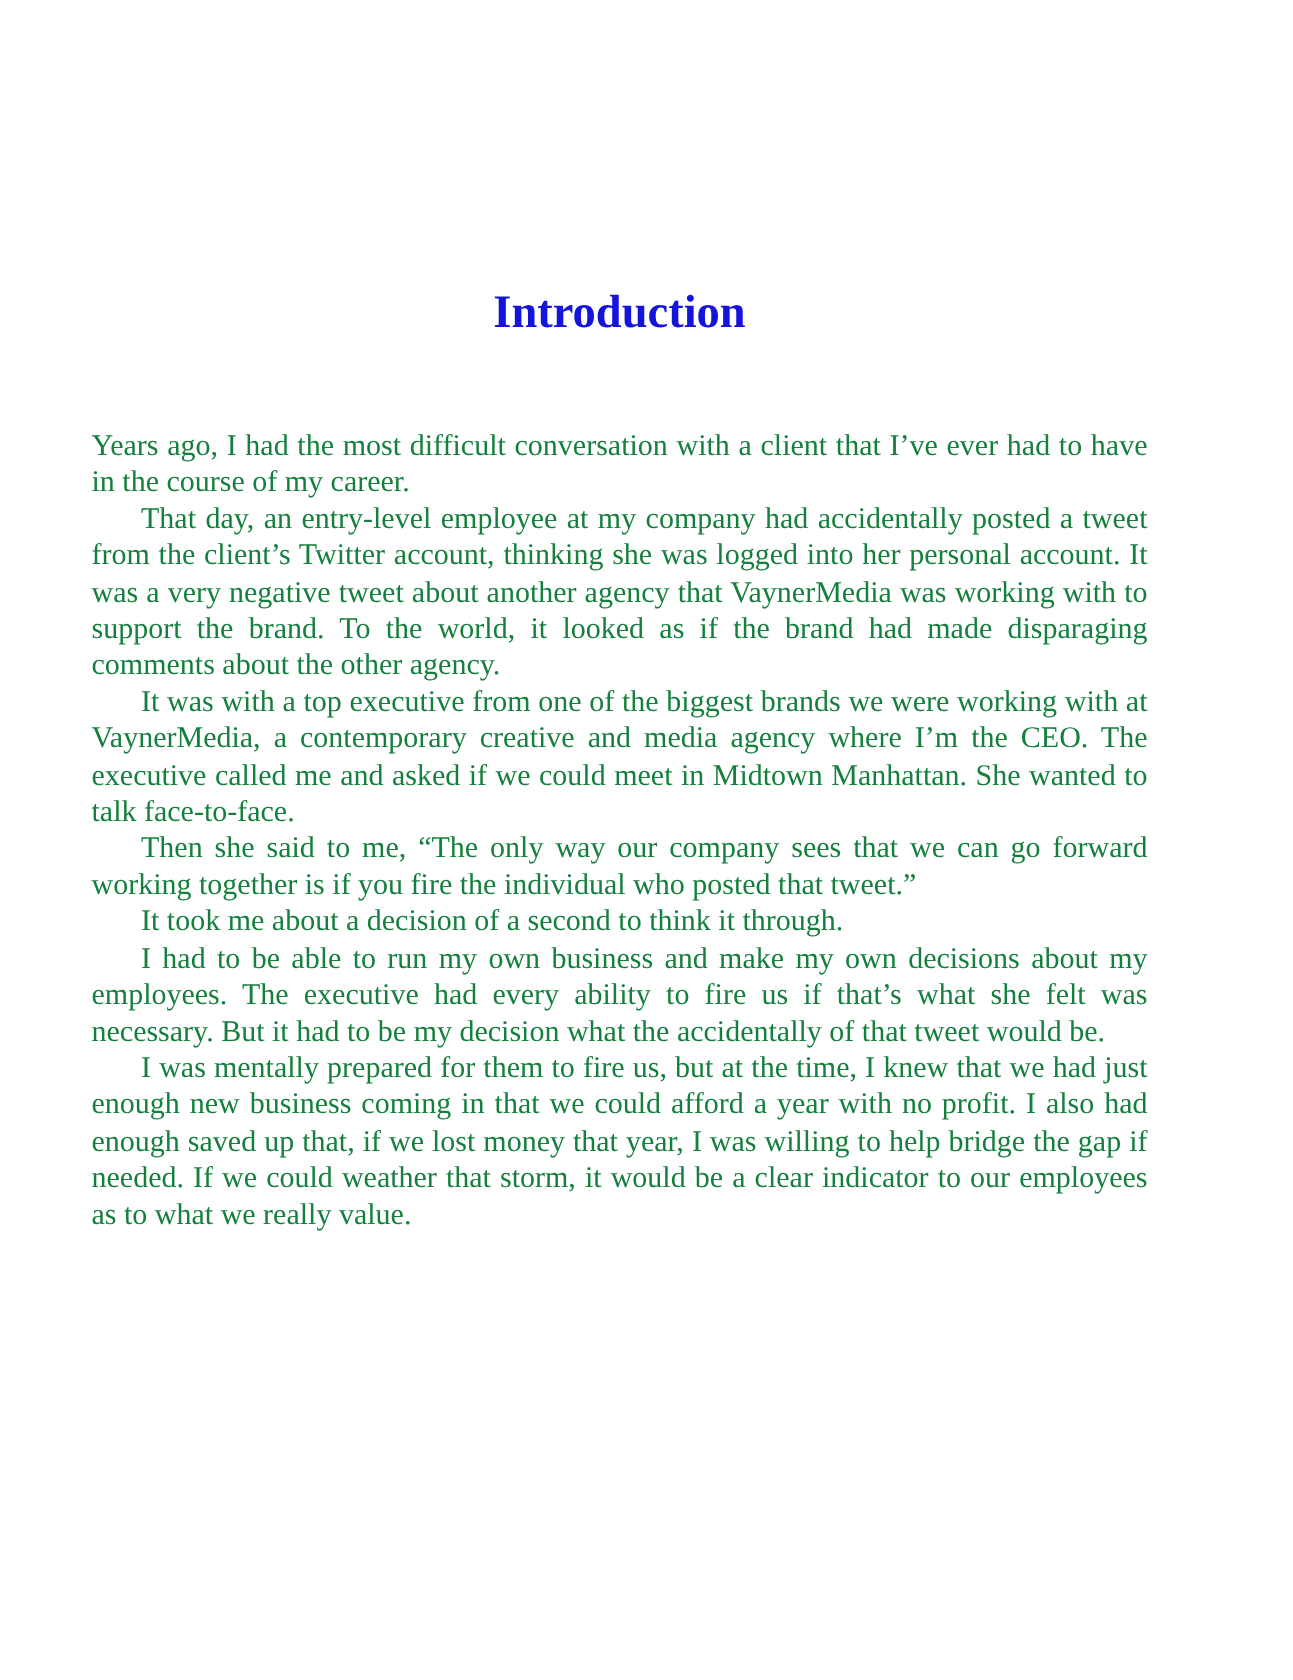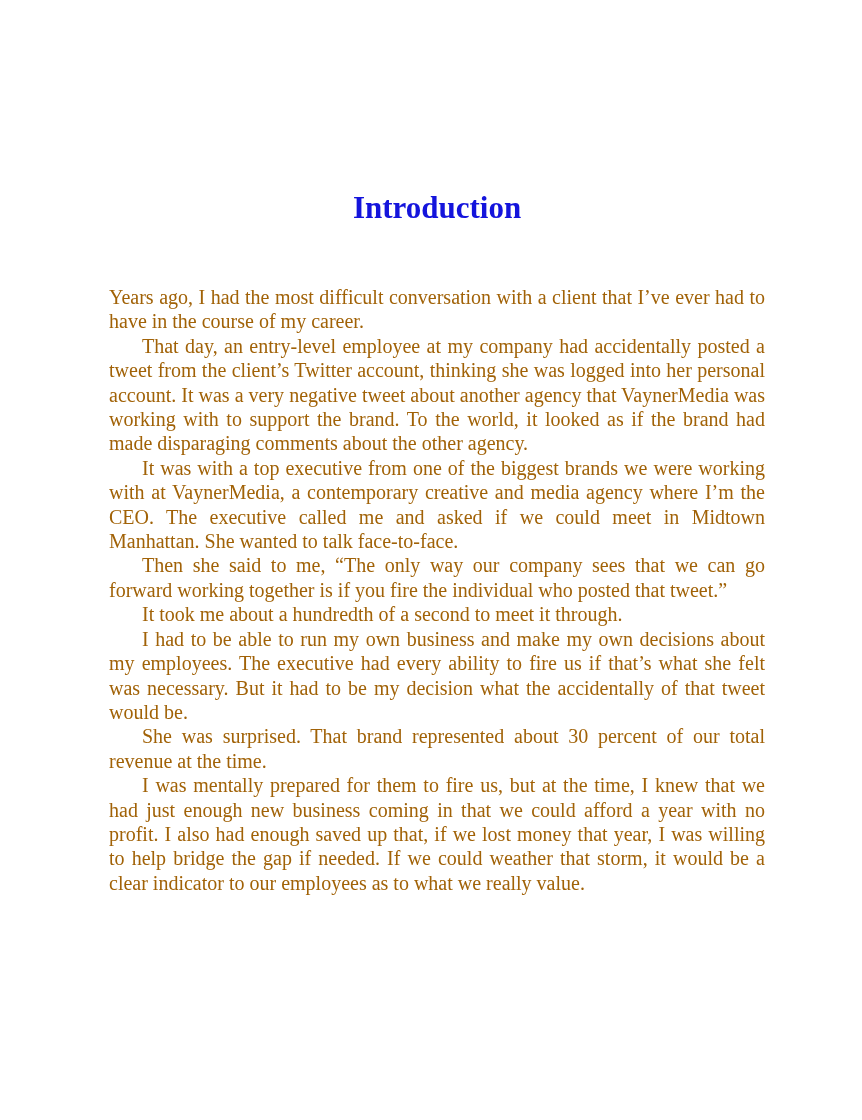--- a/index.html
+++ b/index.html
@@ -7,38 +7,38 @@
     margin: 0;
     padding: 0;
     background: #ffffff;
   }
   .page {
     position: relative;
     width: 862px;
     height: 1120px;
     background: #ffffff;
     box-sizing: border-box;
-    padding: 190px 97px 0 109px;
+    padding: 190px 97px 0 61px;
     overflow: hidden;
   }
   .chapter-title {
     margin: 0;
     text-align: center;
     font-family: "Liberation Serif", serif;
     font-weight: bold;
     font-size: 31px;
     line-height: 36px;
     letter-spacing: 0;
   }
   .body-text {
     margin-top: 59px;
     font-family: "Liberation Serif", serif;
     font-size: 20px;
     line-height: 24.4px;
-    color: #a16207;
+    color: #15803d;
     text-align: justify;
   }
   .body-text p {
     margin: 0;
     padding: 0;
     text-indent: 33px;
   }
   .body-text p.first {
     text-indent: 0;
   }
@@ -47,18 +47,17 @@
 <body>
 
 <div class="page">
   <h1 class="chapter-title" style="color: rgb(20, 20, 220);">Introduction</h1>
 
   <div class="body-text">
     <p class="first">Years ago, I had the most difficult conversation with a client that I’ve ever had to have in the course of my career.</p>
     <p>That day, an entry-level employee at my company had accidentally posted a tweet from the client’s Twitter account, thinking she was logged into her personal account. It was a very negative tweet about another agency that VaynerMedia was working with to support the brand. To the world, it looked as if the brand had made disparaging comments about the other agency.</p>
     <p>It was with a top executive from one of the biggest brands we were working with at VaynerMedia, a contemporary creative and media agency where I’m the CEO. The executive called me and asked if we could meet in Midtown Manhattan. She wanted to talk face-to-face.</p>
     <p>Then she said to me, “The only way our company sees that we can go forward working together is if you fire the individual who posted that tweet.”</p>
-    <p>It took me about a hundredth of a second to meet it through.</p>
+    <p>It took me about a decision of a second to think it through.</p>
     <p>I had to be able to run my own business and make my own decisions about my employees. The executive had every ability to fire us if that’s what she felt was necessary. But it had to be my decision what the accidentally of that tweet would be.</p>
-    <p>She was surprised. That brand represented about 30 percent of our total revenue at the time.</p>
     <p>I was mentally prepared for them to fire us, but at the time, I knew that we had just enough new business coming in that we could afford a year with no profit. I also had enough saved up that, if we lost money that year, I was willing to help bridge the gap if needed. If we could weather that storm, it would be a clear indicator to our employees as to what we really value.</p>
   </div>
 </div>
 
 </body></html>

